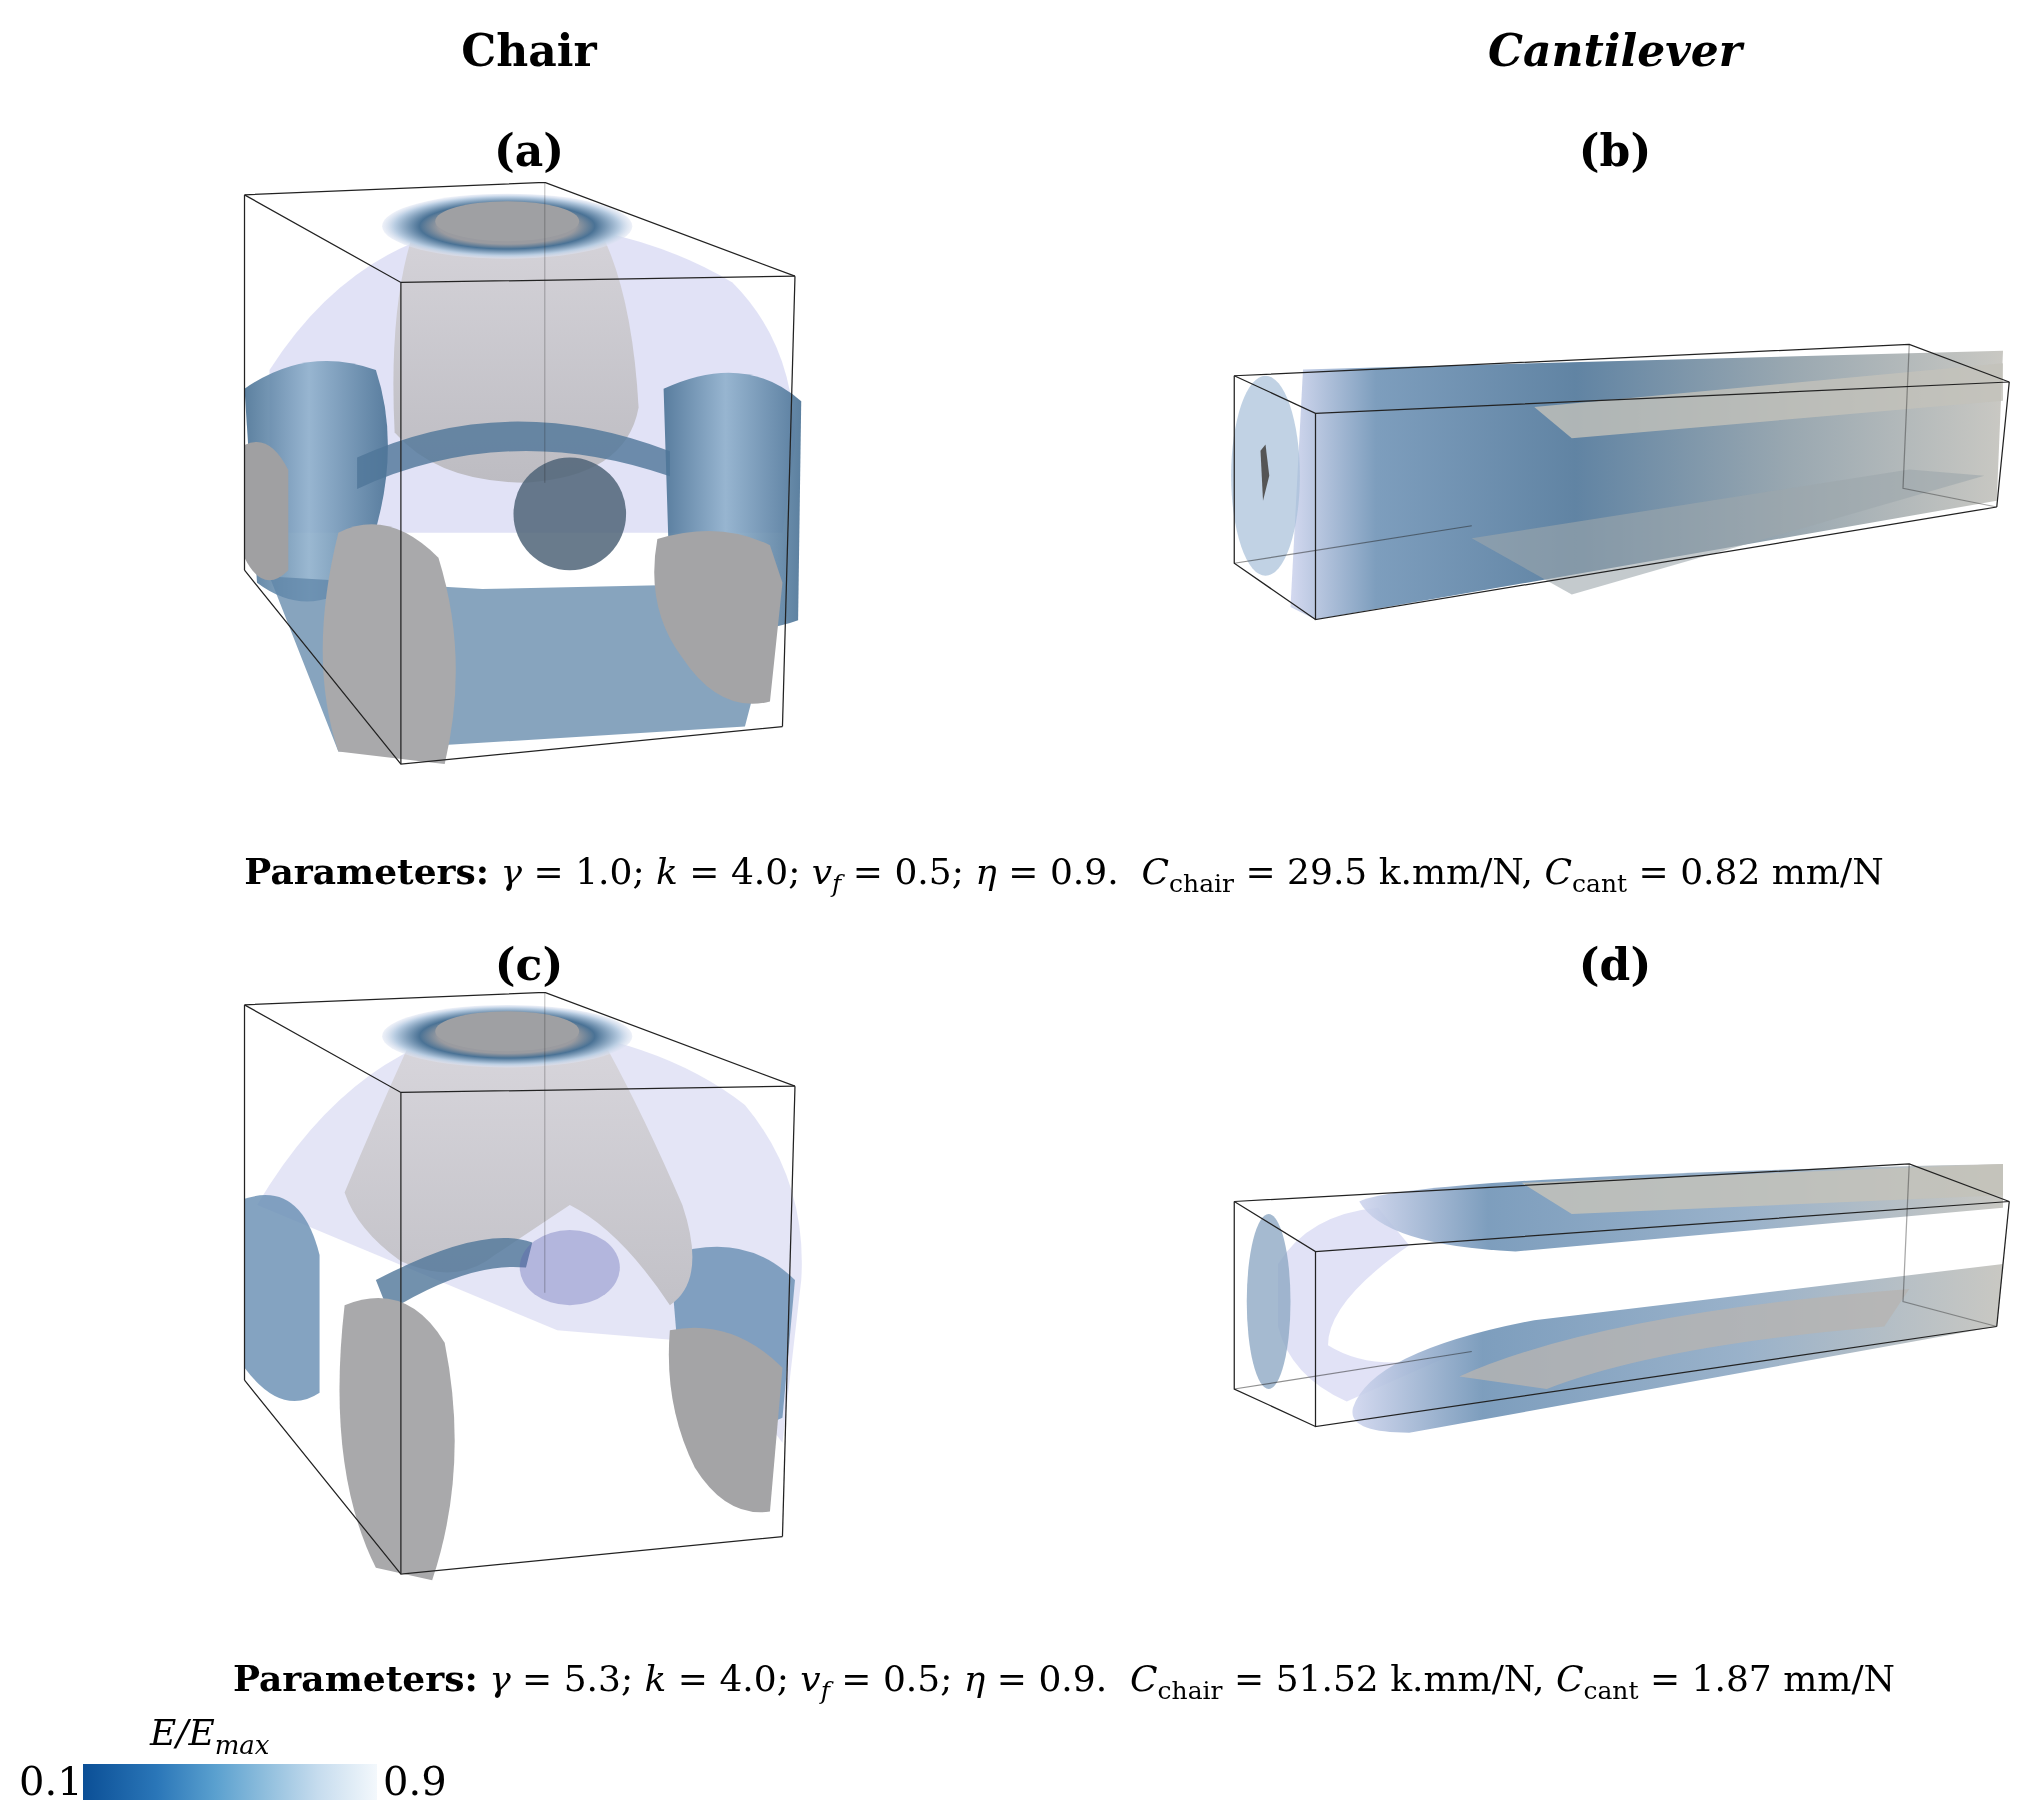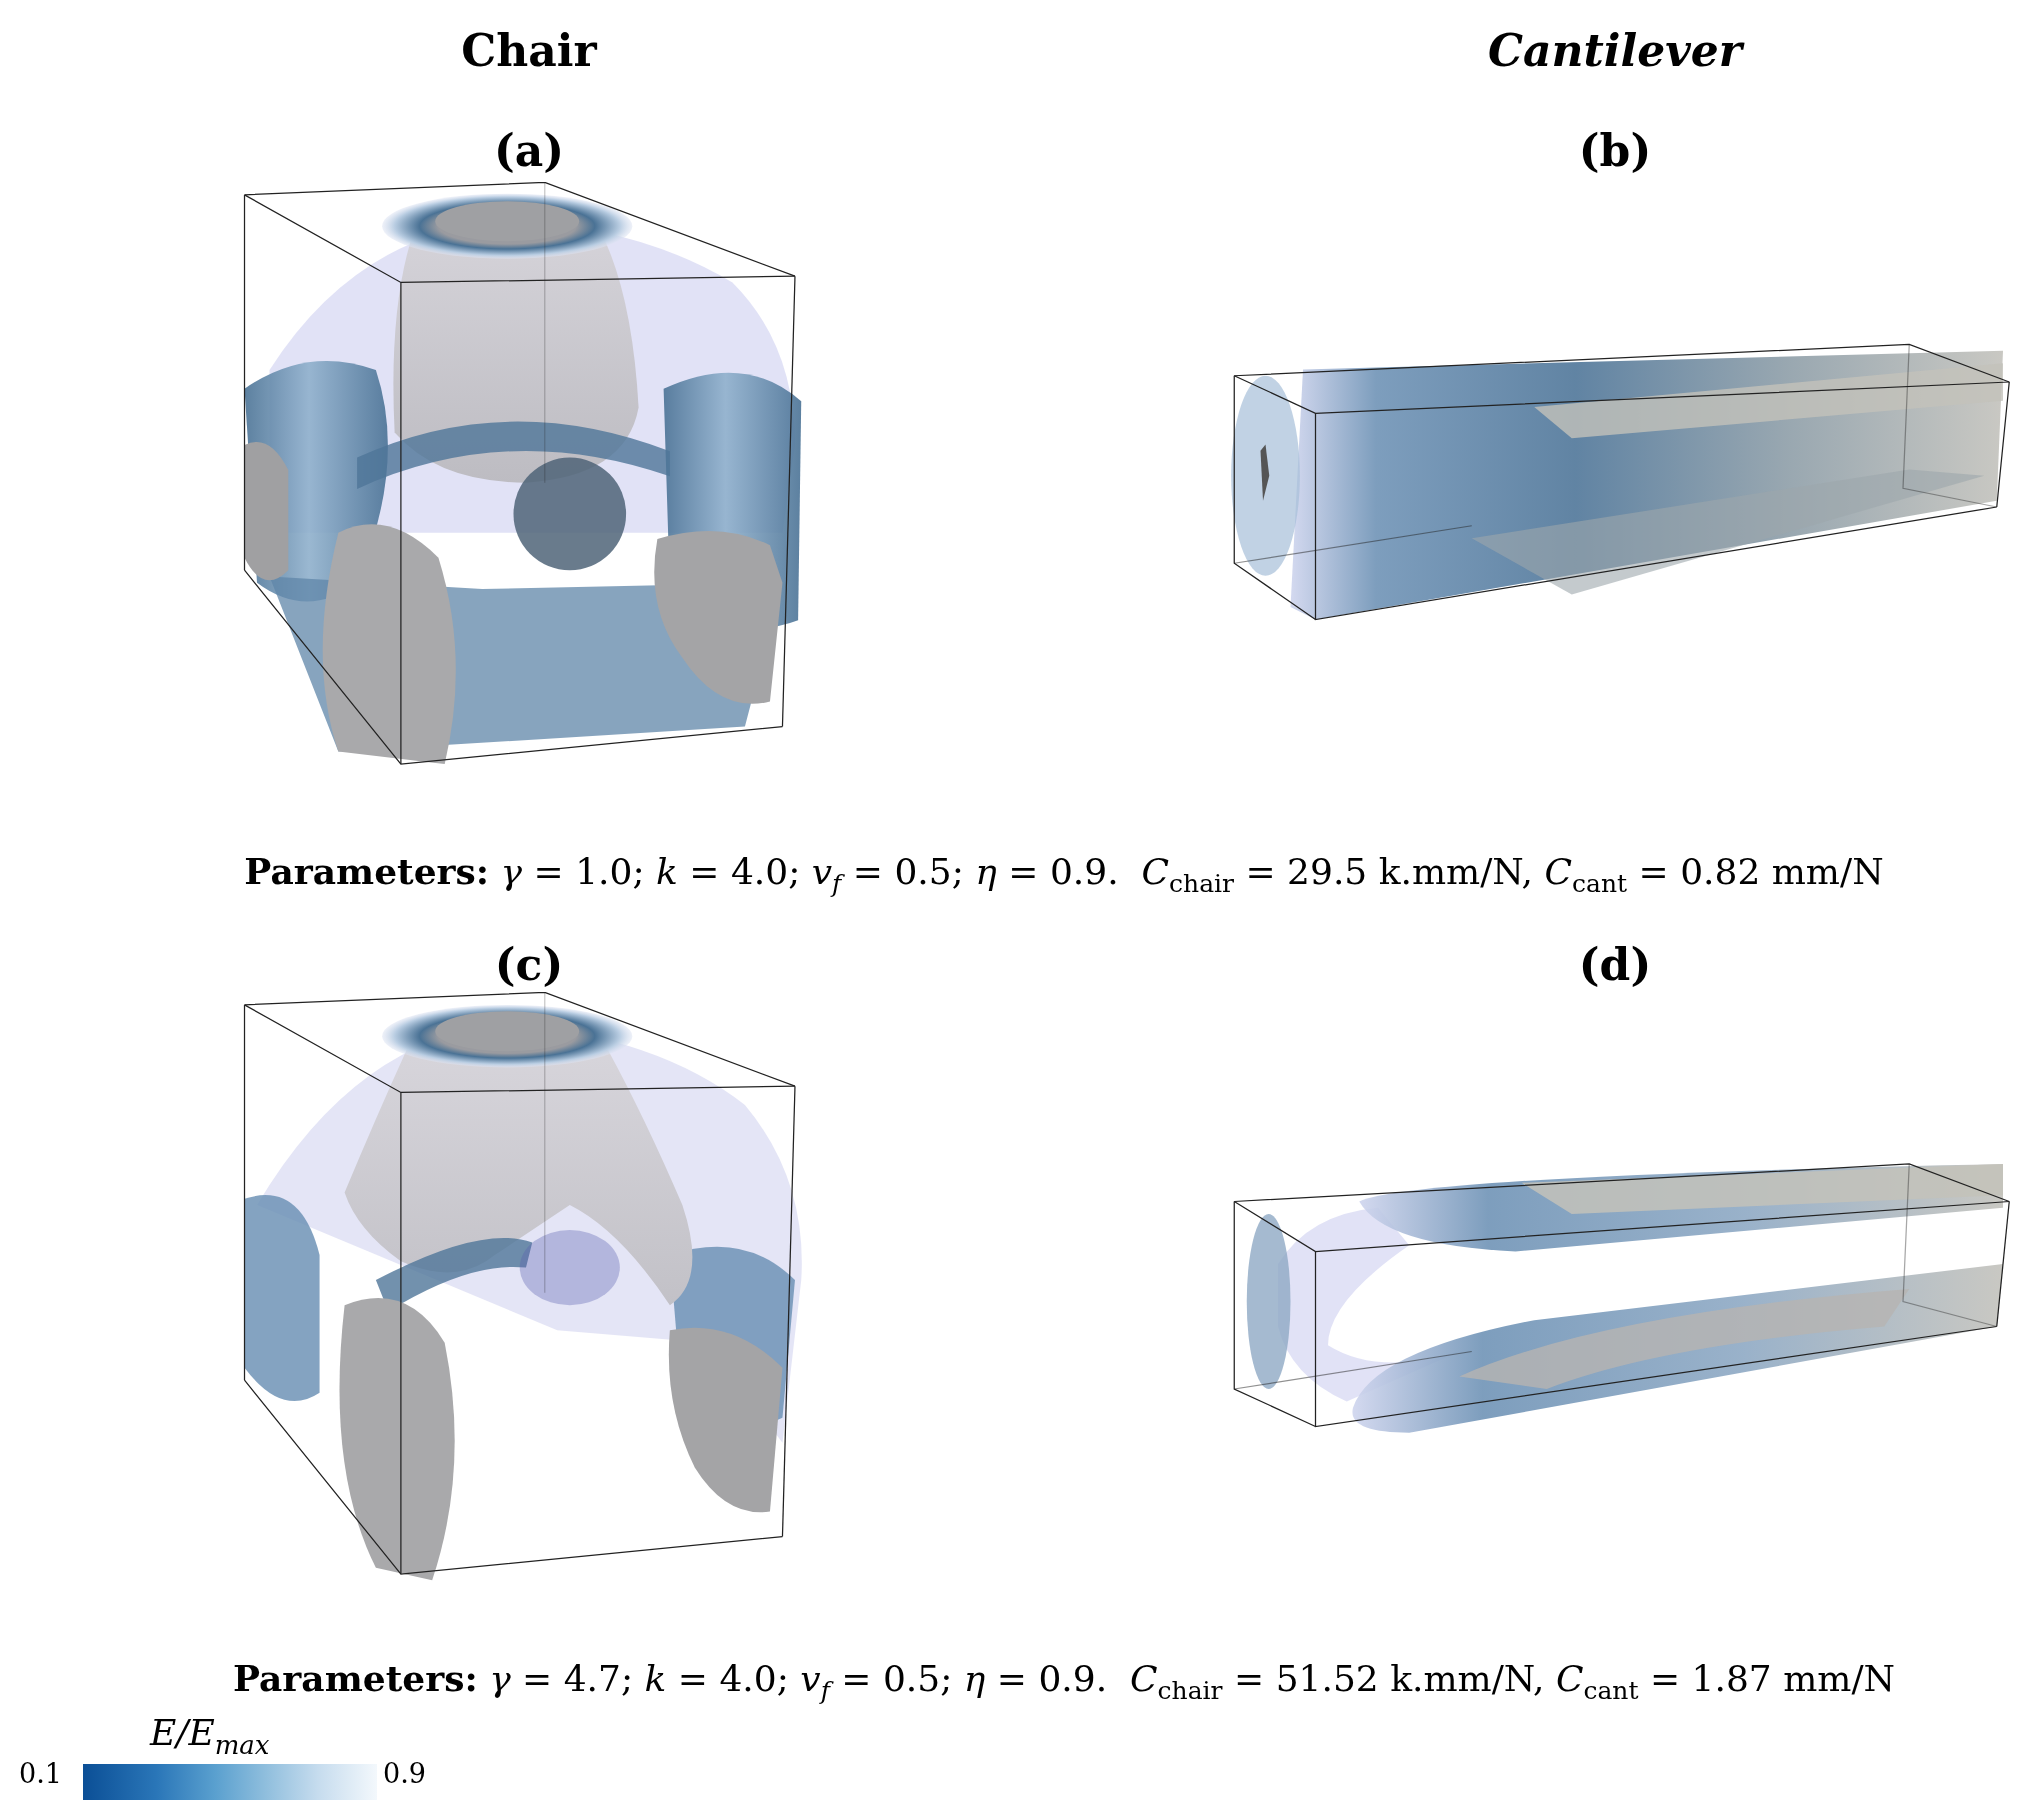--- a/index.html
+++ b/index.html
@@ -9,21 +9,21 @@
   .col-title { font-weight:bold; font-size:44px; transform:translateX(-50%); white-space:nowrap; }
   .panel-label { font-weight:bold; font-size:44px; transform:translateX(-50%); white-space:nowrap; }
   .params { font-size:36px; white-space:nowrap; transform:translateX(-50%);margin-top:41px; }
   .params b { font-weight:bold; }
   .params i { font-style:italic; }
   .params sub { font-size:25px; vertical-align:-7.5px; }
   .render { position:absolute; }
   .render svg { width:100%; height:100%; display:block; }
   .cb-label { font-size:36px; font-style:italic; white-space:nowrap;text-align:center; }
   .cb-label sub { font-size:26px; vertical-align:-8.8px; }
-  .cb-tick { font-size:27px; white-space:nowrap; }
+  .cb-tick { font-size:40px; white-space:nowrap; }
   .cbar { background:linear-gradient(to right,#0b4f96 0%,#2a76b8 25%,#5aa0cf 45%,#8fbedd 62%,#c6dcee 80%,#f3f8fc 100%); }
 </style>
 </head>
 <body>
 
 <div class="abs col-title" style="left:529px; top:25px;">Chair</div>
 <div class="abs col-title" style="left:1615px; top:25px;font-style:italic;">Cantilever</div>
 
 <div class="abs panel-label" style="left:529px; top:125px;">(a)</div>
 <div class="abs panel-label" style="left:1615px; top:125px;">(b)</div>
@@ -190,21 +190,21 @@
       <polyline points="150,180 150,460 1240,300"></polyline>
       <polyline points="1260,100 1240,300"></polyline>
       <polyline points="20,400 400,340" stroke-opacity="0.5"></polyline>
       <polyline points="1100,40 1090,260 1240,300" stroke-opacity="0.4"></polyline>
     </g>
   </svg>
 </div>
 
 <div class="abs params" style="left:1064px; top:1616px;">
   <b>Parameters:</b>
-  <i>γ</i> = <span>4.7</span>;
+  <i>γ</i> = <span>5.3</span>;
   <i>k</i> = <span>4.0</span>;
   <i>v</i><sub><i>f</i></sub> = <span>0.5</span>;
   <i>η</i> = <span>0.9</span>.
   &nbsp;<i>C</i><sub>chair</sub> = <span>51.52</span> <span>k.mm/N</span>,
   <i>C</i><sub>cant</sub> = <span>1.87</span> <span>mm/N</span>
 </div>
 
 <div class="abs cb-label" style="left:150px; top:1712px;">
   <span>E/E</span><sub>max</sub>
 </div>

